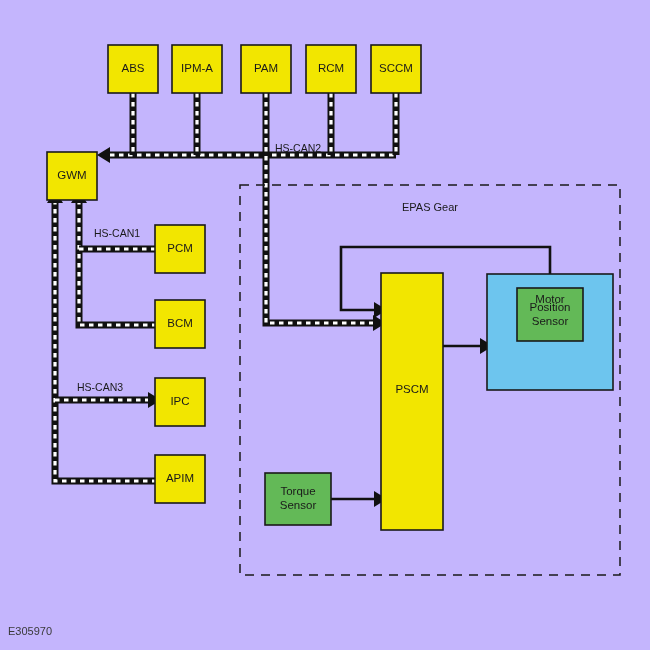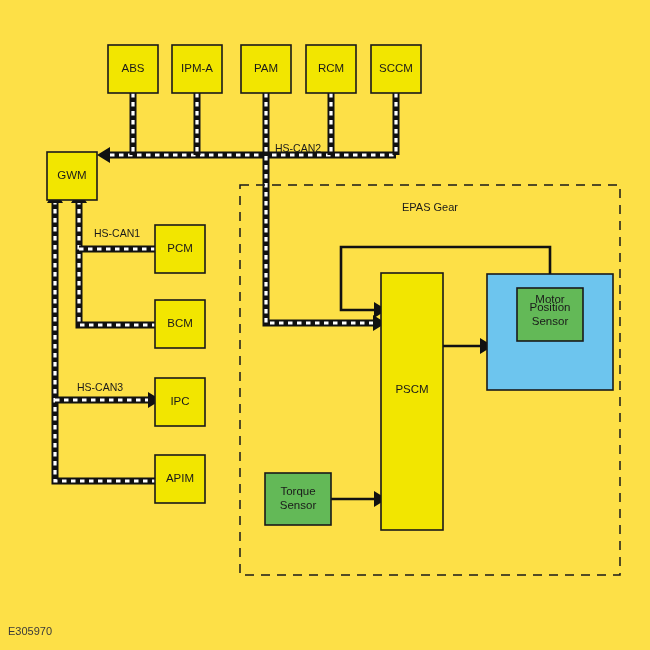--- a/index.html
+++ b/index.html
@@ -8,21 +8,21 @@
     padding: 0;
     background: #ffffff;
   }
   body {
     font-family: "Liberation Sans", sans-serif;
   }
   #canvas {
     position: relative;
     width: 650px;
     height: 650px;
-    background: #fde047;
+    background: #c4b5fd;
     overflow: hidden;
   }
   #diagram-svg {
     position: absolute;
     left: 0;
     top: 0;
     width: 650px;
     height: 650px;
   }
   .node-label {

